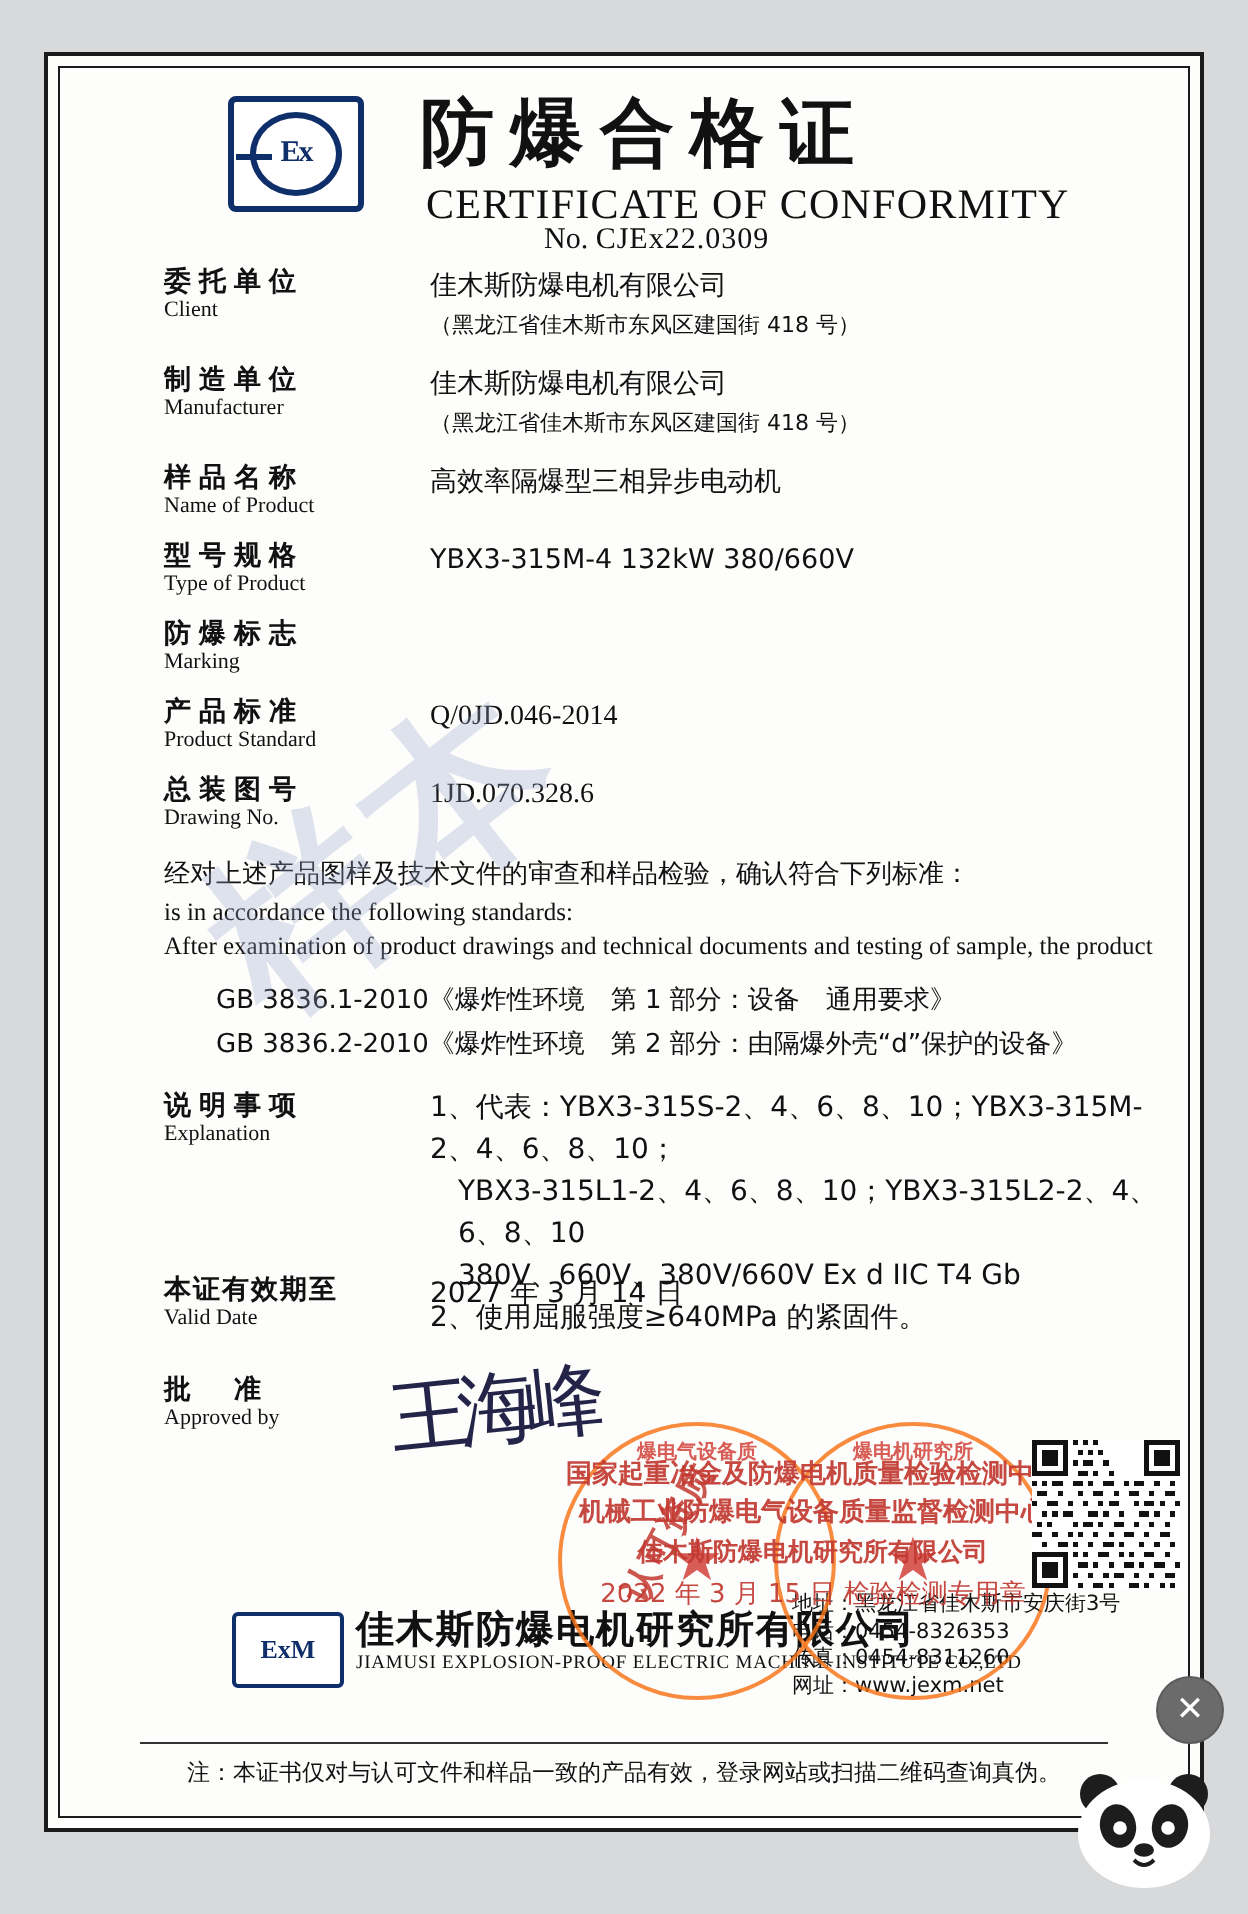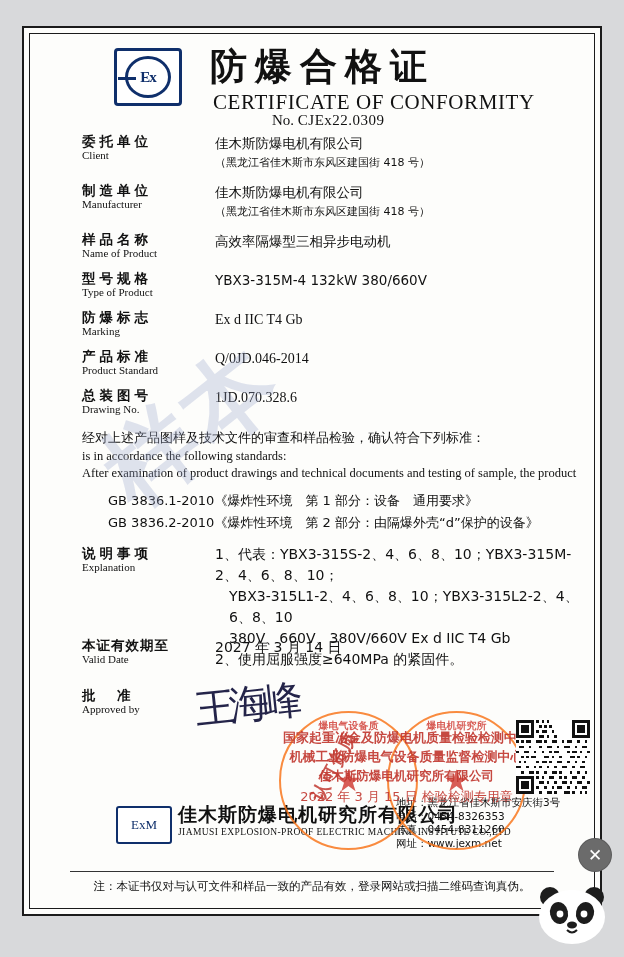--- a/index.html
+++ b/index.html
@@ -174,21 +174,21 @@
   
   .footer{
     position:absolute;left:16px;right:16px;bottom:42px;height:58px;
   }
   .f-logo{
     position:absolute;left:60px;top:4px;width:52px;height:34px;
     border:2px solid #0f2f6b;border-radius:3px;background:#fff;
     display:flex;align-items:center;justify-content:center;
   }
   .f-logo .t{
-    font-family:"Liberation Serif",serif;font-weight:normal;font-size:13px;color:#0f2f6b;
+    font-family:"Liberation Serif",serif;font-weight:bold;font-size:13px;color:#0f2f6b;
   }
   .f-cn{
     position:absolute;left:122px;top:0px;
     font-family:"DejaVu Sans",sans-serif;font-weight:bold;font-size:19px;color:#111;
     letter-spacing:1px;white-space:nowrap;
   }
   .f-en{
     position:absolute;left:122px;top:25px;
     font-family:"Liberation Serif",serif;font-size:9.5px;color:#111;
     letter-spacing:.4px;white-space:nowrap;
@@ -275,21 +275,20 @@
           <span class="en">Type of Product</span>
         </div>
         <div class="val">YBX3-315M-4    132kW    380/660V</div>
       </div>
 
       <div class="row" style="min-height:34px">
         <div class="lab">
           <span class="cn">防爆标志</span>
           <span class="en">Marking</span>
         </div>
-        <div class="val serif">Ex d IIC T4 Gb</div>
       </div>
 
       <div class="row" style="min-height:34px">
         <div class="lab">
           <span class="cn">产品标准</span>
           <span class="en">Product Standard</span>
         </div>
         <div class="val serif">Q/0JD.046-2014</div>
       </div>
 

